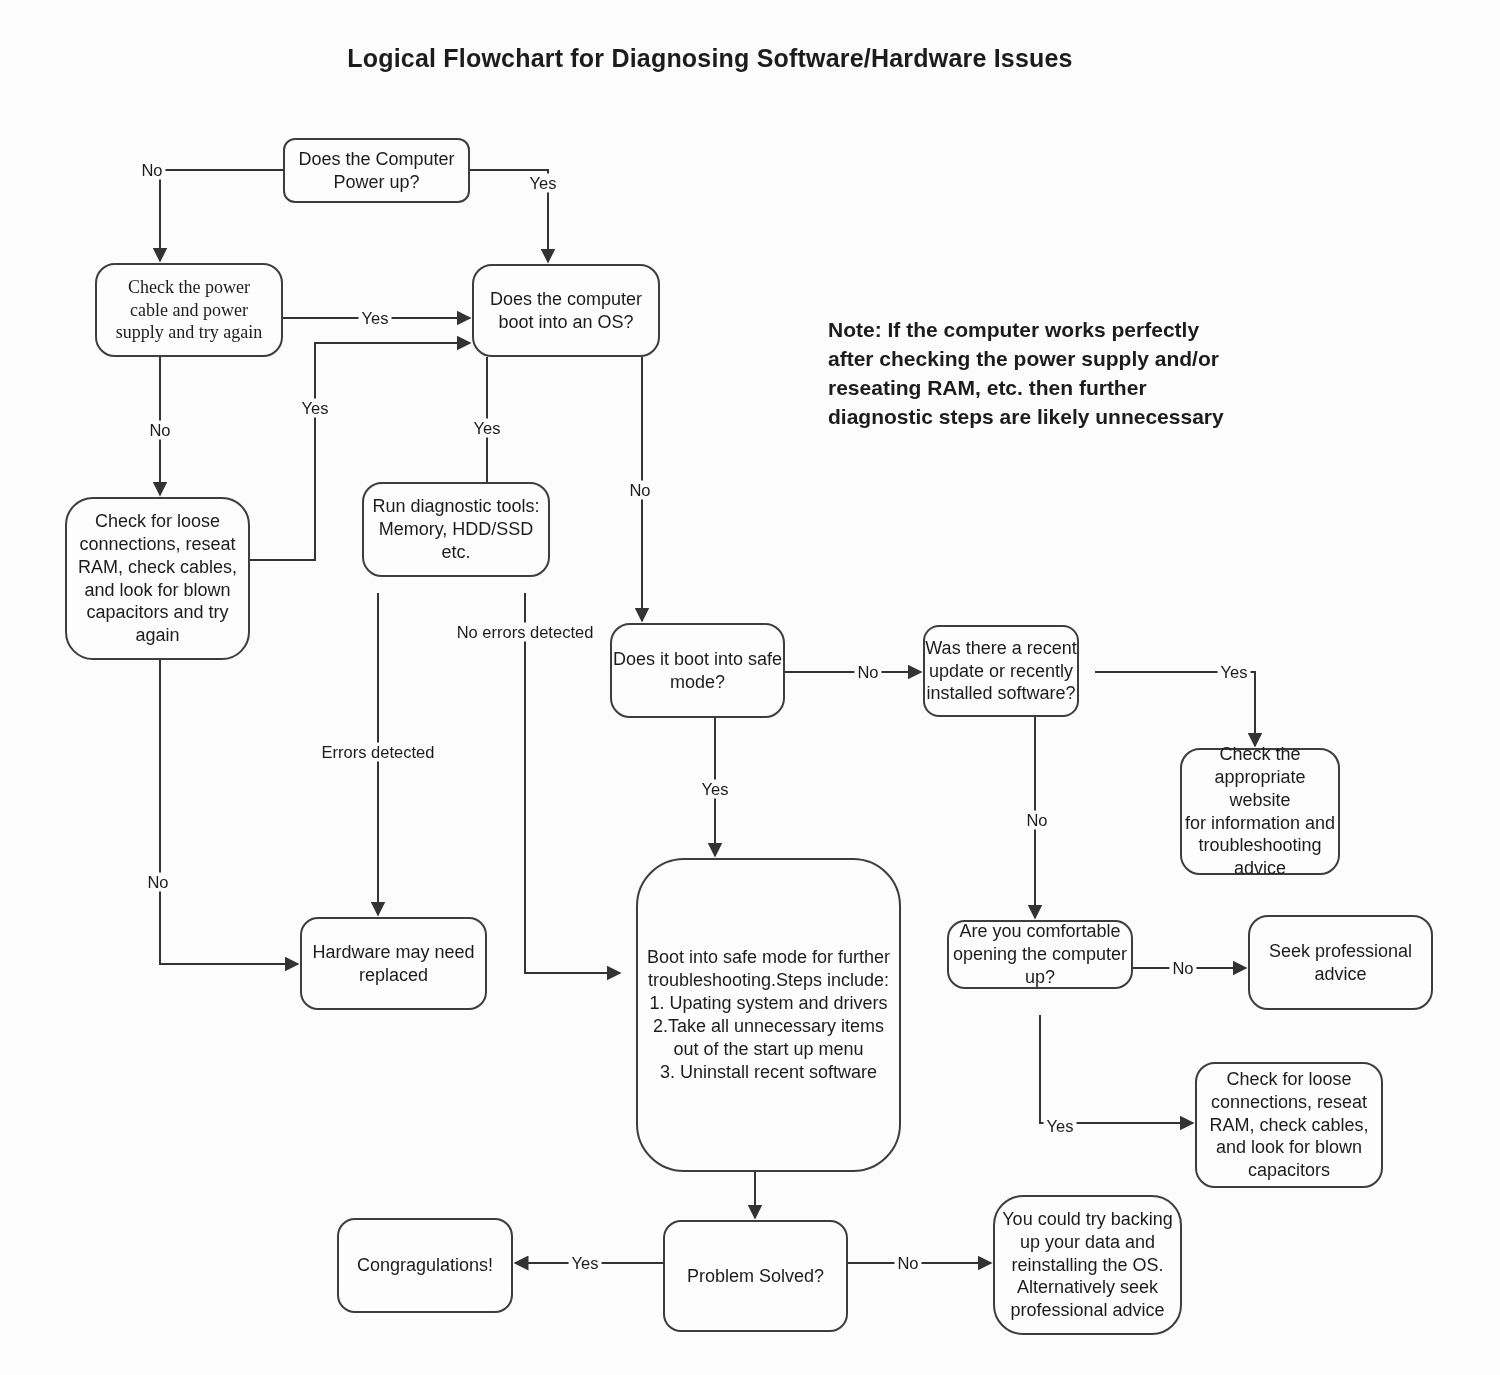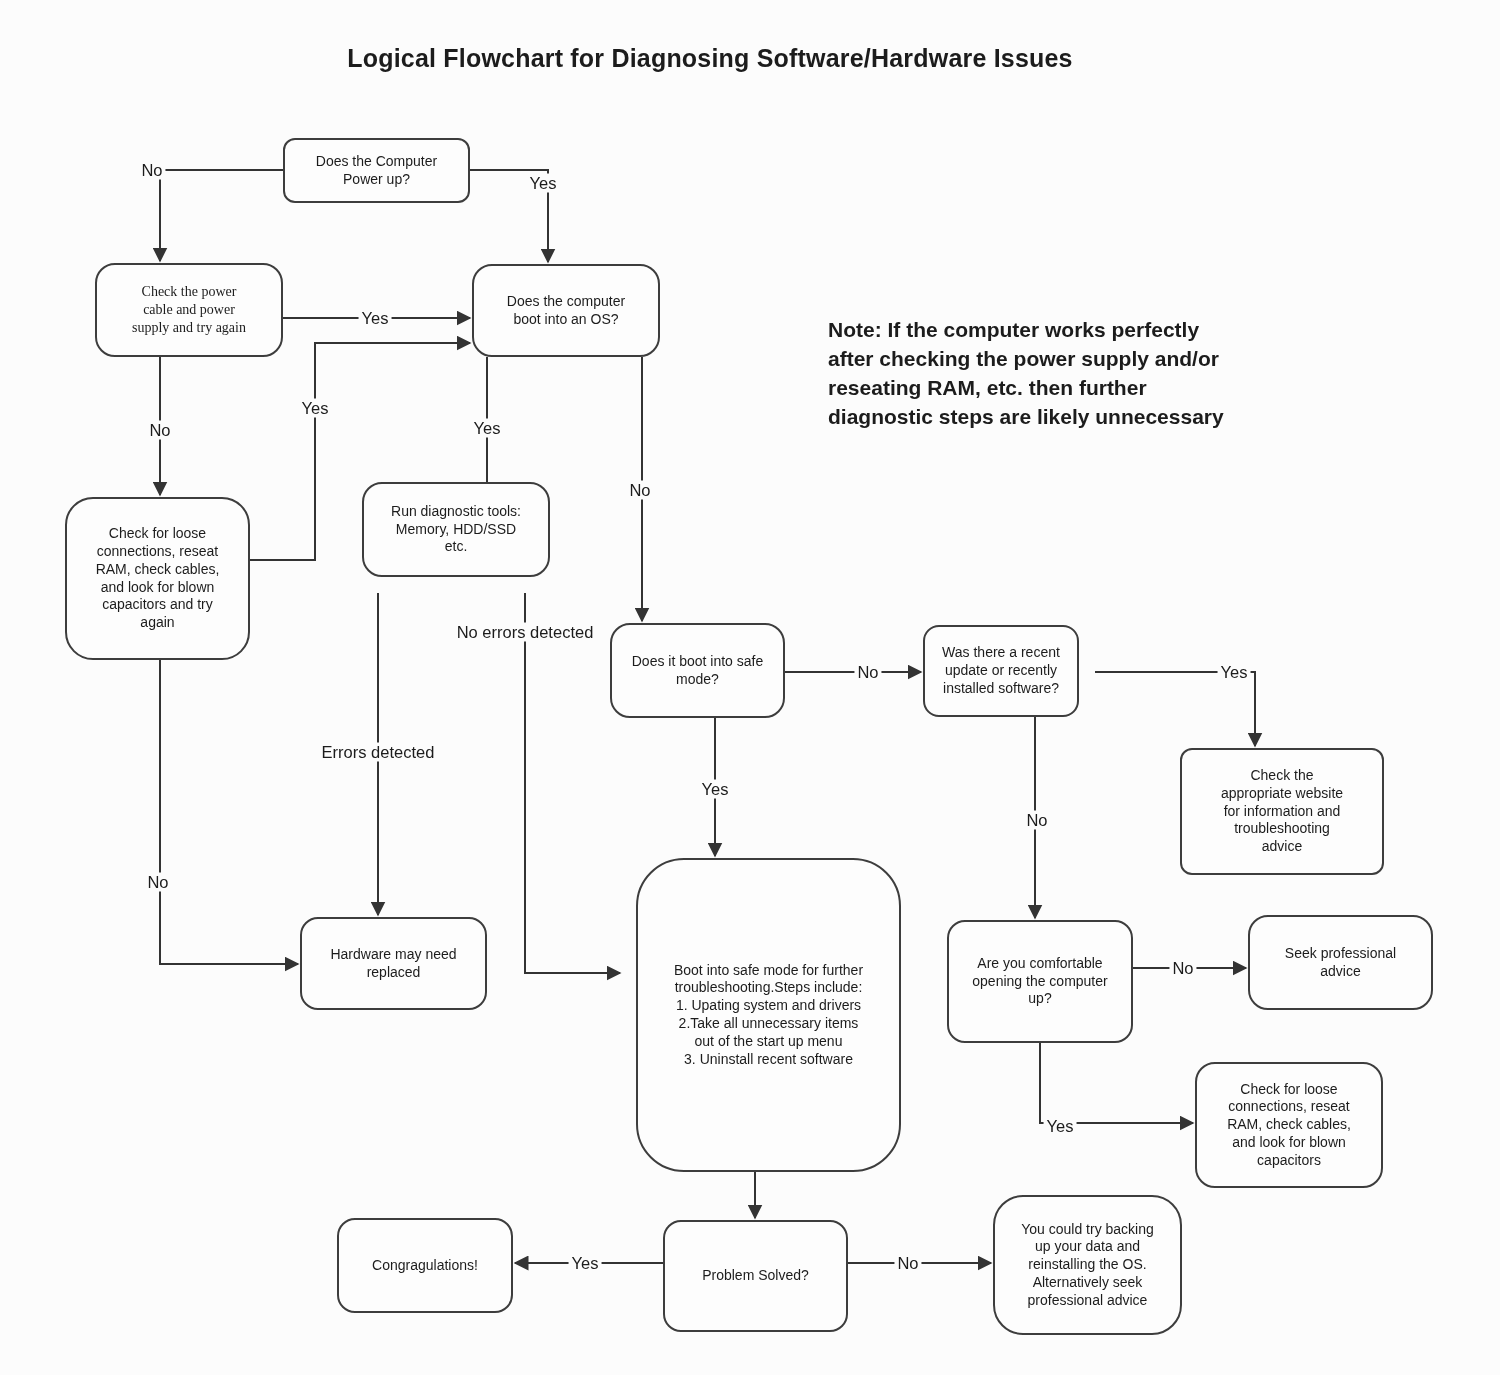--- a/index.html
+++ b/index.html
@@ -25,21 +25,21 @@
     white-space:pre-line;
   }
   svg.edges{position:absolute;left:0;top:0;}
   svg.edges polyline{fill:none;stroke:var(--line-color);stroke-width:2;}
   #arrowhead path{fill:var(--line-color);}
   .node{
     position:absolute;box-sizing:border-box;
     display:flex;align-items:center;justify-content:center;
     text-align:center;white-space:pre-line;
     background:var(--box-fill);border:2px solid var(--box-border);
-    font-size:14px;line-height:1.27;
+    font-size:18px;line-height:1.27;
   }
   .edge-label{
     position:absolute;transform:translate(-50%,-50%);
     background:var(--bg-color);padding:0 3px;
     font-size:16.5px;white-space:nowrap;
   }
 </style>
 </head>
 <body>
 
@@ -94,34 +94,34 @@
 capacitors and try
 again</div>
       <div class="node" style="left: 362px; top: 482px; width: 188px; height: 95px; border-radius: 20px;">Run diagnostic tools:
 Memory, HDD/SSD
 etc.</div>
       <div class="node" style="left: 610px; top: 623px; width: 175px; height: 95px; border-radius: 20px;">Does it boot into safe
 mode?</div>
       <div class="node" style="left: 923px; top: 625px; width: 156px; height: 92px; border-radius: 16px;">Was there a recent
 update or recently
 installed software?</div>
-      <div class="node" style="left: 1180px; top: 748px; width: 204px; height: 127px; border-radius: 12px;">Check the
+      <div class="node" style="left: 1180px; top: 748px; width: 160px; height: 127px; border-radius: 20px;">Check the
 appropriate website
 for information and
 troubleshooting
 advice</div>
       <div class="node" style="left: 300px; top: 917px; width: 187px; height: 93px; border-radius: 18px;">Hardware may need
 replaced</div>
       <div class="node" style="left: 636px; top: 858px; width: 265px; height: 314px; border-radius: 48px;">Boot into safe mode for further
 troubleshooting.Steps include:
 1. Upating system and drivers
 2.Take all unnecessary items
 out of the start up menu
 3. Uninstall recent software</div>
-      <div class="node" style="left: 947px; top: 920px; width: 186px; height: 123px; border-radius: 18px;">Are you comfortable
+      <div class="node" style="left: 947px; top: 920px; width: 186px; height: 69px; border-radius: 18px;">Are you comfortable
 opening the computer
 up?</div>
       <div class="node" style="left: 1248px; top: 915px; width: 185px; height: 95px; border-radius: 20px;">Seek professional
 advice</div>
       <div class="node" style="left: 1195px; top: 1062px; width: 188px; height: 126px; border-radius: 20px;">Check for loose
 connections, reseat
 RAM, check cables,
 and look for blown
 capacitors</div>
       <div class="node" style="left: 337px; top: 1218px; width: 176px; height: 95px; border-radius: 18px;">Congragulations!</div>

